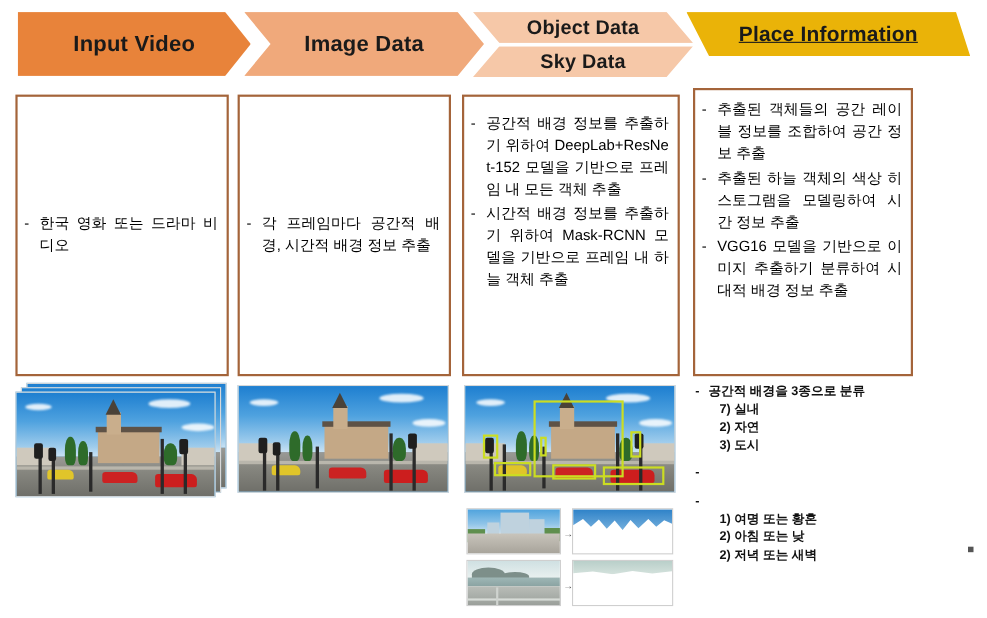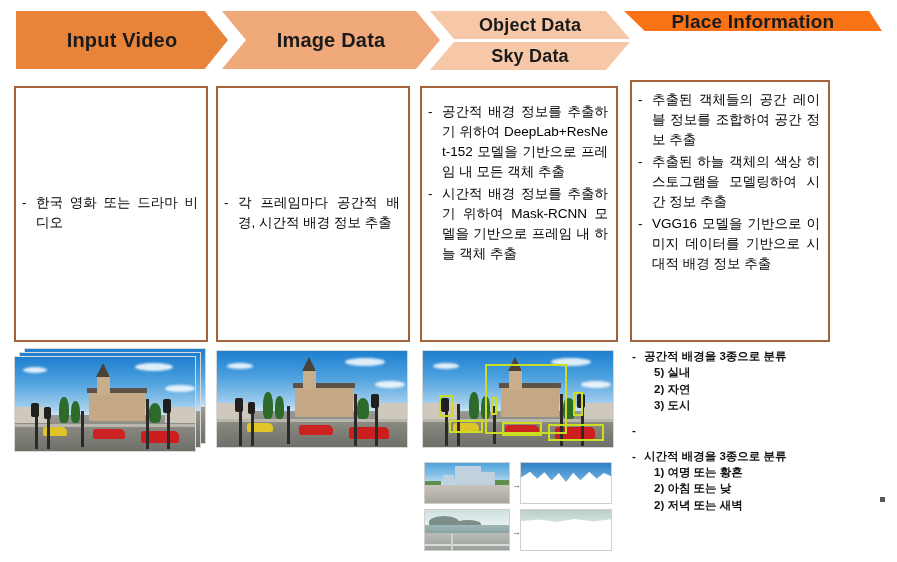--- a/index.html
+++ b/index.html
@@ -29,23 +29,23 @@
     clip-path:polygon(0 0, 89% 0, 100% 50%, 89% 100%, 0 100%);}
   .chev-2{left:222px; top:11px; width:218px; height:58px; font-size:20px;
     background:#F0A97B;
     clip-path:polygon(0 0, 89% 0, 100% 50%, 89% 100%, 0 100%, 11% 50%);}
   .chev-3a{left:430px; top:11px; width:200px; height:28px; font-size:18px;
     background:#F6C8A8;
     clip-path:polygon(0 0, 88% 0, 100% 100%, 0 100%, 12% 100%);}
   .chev-3b{left:430px; top:42px; width:200px; height:28px; font-size:18px;
     background:#F6C8A8;
     clip-path:polygon(0 0, 100% 0, 88% 100%, 0 100%, 12% 0);}
-  .chev-4a{left:624px; top:11px; width:258px; height:20px; font-size:19px;
-    background:#f97316;
-    clip-path:polygon(0 0, 95% 0, 100% 100%, 0 100%, 8% 100%);}
+  .chev-4a{left:624px; top:11px; width:258px; height:40px; font-size:19px;
+    background:#eab308;
+    clip-path:polygon(0 0, 95% 0, 100% 100%, 0 100%, 8% 100%);text-decoration:underline;}
   .chev-4b{left:624px; top:42px; width:258px; height:28px; font-size:19px;
     background:#F9E2D5;
     clip-path:polygon(0 0, 100% 0, 95% 100%, 0 100%, 8% 0);}
 
   
 
   
   .dbox{
     position:absolute;
     border:2px solid #A4643A;
@@ -198,21 +198,21 @@
       <div class="bullet">
         <div class="dash">-</div>
         <div class="btxt">추출된 객체들의 공간 레이블 정보를 조합하여 공간 정보 추출</div>
       </div>
       <div class="bullet">
         <div class="dash">-</div>
         <div class="btxt">추출된 하늘 객체의 색상 히스토그램을 모델링하여 시간 정보 추출</div>
       </div>
       <div class="bullet">
         <div class="dash">-</div>
-        <div class="btxt">VGG16 모델을 기반으로 이미지 데이터를 기반으로 시대적 배경 정보 추출</div>
+        <div class="btxt">VGG16 모델을 기반으로 이미지 추출하기 분류하여 시대적 배경 정보 추출</div>
       </div>
     </div>
   </div>
 
   <div class="photowrap stack" style="left:14px;top:348px;width:200px;height:110px;">
     <div class="photo s1" style="width:182px;height:96px;">
       <div class="scene">
           <div class="sky"></div>
           <div class="ground"></div>
         </div>
@@ -365,36 +365,35 @@
   <div class="tinydot"></div>
 
   <div class="clist">
 
     <div class="grp">
       <div class="ghead">
         <div class="dash">-</div>
         <div>공간적 배경을 3종으로 분류</div>
       </div>
       <div class="sub">
-        <div>5) 실내</div>
+        <div>7) 실내</div>
         <div>2) 자연</div>
         <div>3) 도시</div>
       </div>
     </div>
 
     <div class="grp">
       <div class="ghead">
         <div class="dash">-</div>
       </div>
     </div>
 
     <div class="grp">
       <div class="ghead">
         <div class="dash">-</div>
-        <div>시간적 배경을 3종으로 분류</div>
       </div>
       <div class="sub">
         <div>1) 여명 또는 황혼</div>
         <div>2) 아침 또는 낮</div>
         <div>2) 저녁 또는 새벽</div>
       </div>
     </div>
 
   </div>
 

